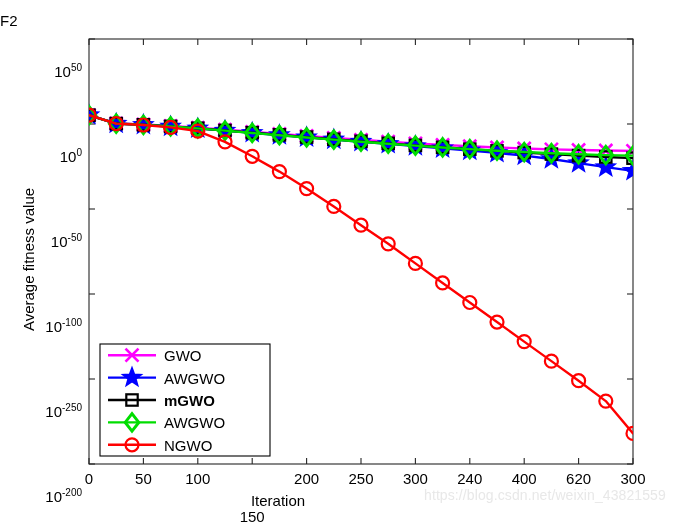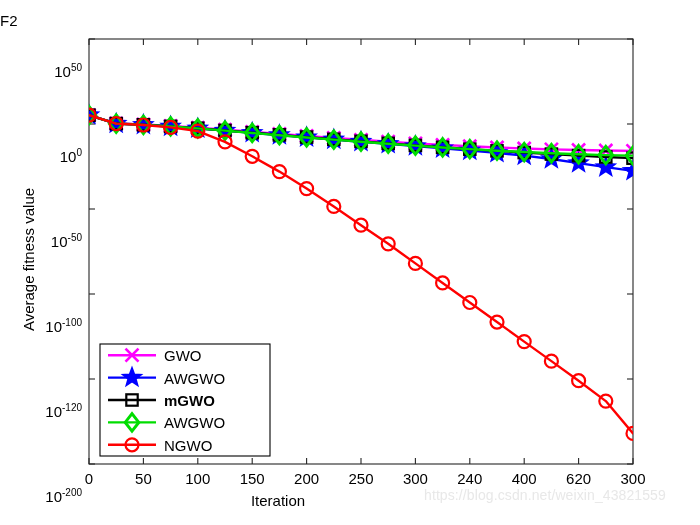--- a/index.html
+++ b/index.html
@@ -530,35 +530,35 @@
   <div class="txt" id="xlabel">Iteration</div>
 
   <div class="txt" id="ylabel">Average fitness value</div>
 
   <div class="txt" id="watermark">https://blog.csdn.net/weixin_43821559</div>
 
   <div id="xtick-layer">
       <div class="txt xtick-label" style="left: 89px;">0</div>
       <div class="txt xtick-label" style="left: 143.4px;">50</div>
       <div class="txt xtick-label" style="left: 197.8px;">100</div>
-      <div class="txt xtick-label" style="left: 252.2px;">150</div>
+      <div class="txt xtick-label" style="left: 252.2px; margin-top: 38px;">150</div>
       <div class="txt xtick-label" style="left: 306.6px;">200</div>
       <div class="txt xtick-label" style="left: 361px;">250</div>
       <div class="txt xtick-label" style="left: 415.4px;">300</div>
       <div class="txt xtick-label" style="left: 469.8px;">240</div>
       <div class="txt xtick-label" style="left: 524.2px;">400</div>
       <div class="txt xtick-label" style="left: 578.6px;">620</div>
       <div class="txt xtick-label" style="left: 633px;">300</div>
     </div>
   <div id="ytick-layer">
       <div class="txt ytick-label" style="left: 6px; width: 76px; top: 39px;"><span class="mant">10</span><span class="exp">50</span></div>
       <div class="txt ytick-label" style="left: 6px; width: 76px; top: 124px;"><span class="mant">10</span><span class="exp">0</span></div>
       <div class="txt ytick-label" style="left: 6px; width: 76px; top: 209px;"><span class="mant">10</span><span class="exp">-50</span></div>
       <div class="txt ytick-label" style="left: 6px; width: 76px; top: 294px;"><span class="mant">10</span><span class="exp">-100</span></div>
-      <div class="txt ytick-label" style="left: 6px; width: 76px; top: 379px;"><span class="mant">10</span><span class="exp">-120</span></div>
+      <div class="txt ytick-label" style="left: 6px; width: 76px; top: 379px;"><span class="mant">10</span><span class="exp">-250</span></div>
       <div class="txt ytick-label" style="left: 6px; width: 76px; top: 464px;"><span class="mant">10</span><span class="exp">-200</span></div>
     </div>
   <div id="legend-text-layer">
       <div class="txt legend-label" style="left: 164px; top: 355.2px;">GWO</div>
       <div class="txt legend-label" style="left: 164px; top: 377.6px;">AWGWO</div>
       <div class="txt legend-label" style="left: 164px; top: 400px; font-weight: bold;">mGWO</div>
       <div class="txt legend-label" style="left: 164px; top: 422.4px;">AWGWO</div>
       <div class="txt legend-label" style="left: 164px; top: 444.8px;">NGWO</div>
     </div>
 

